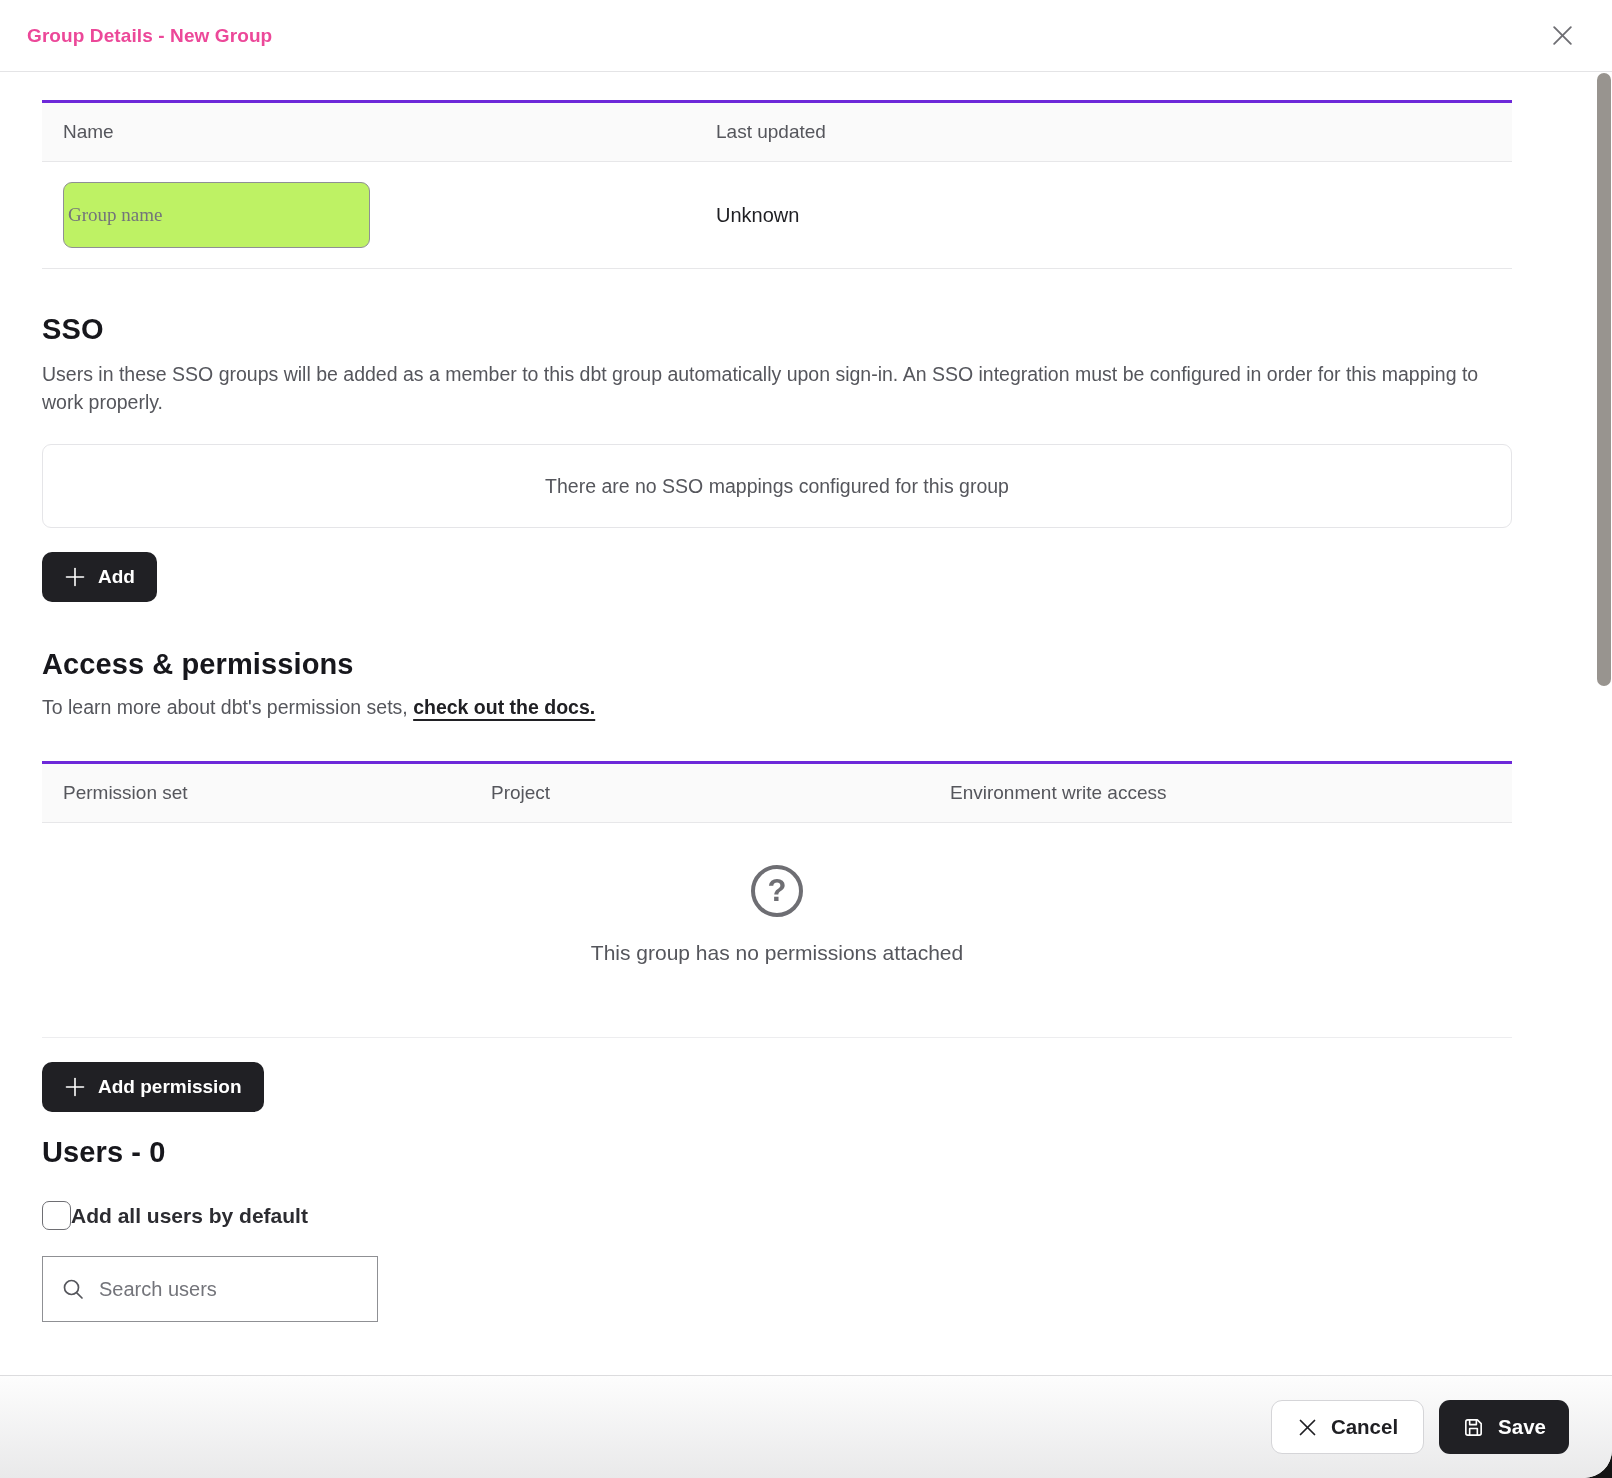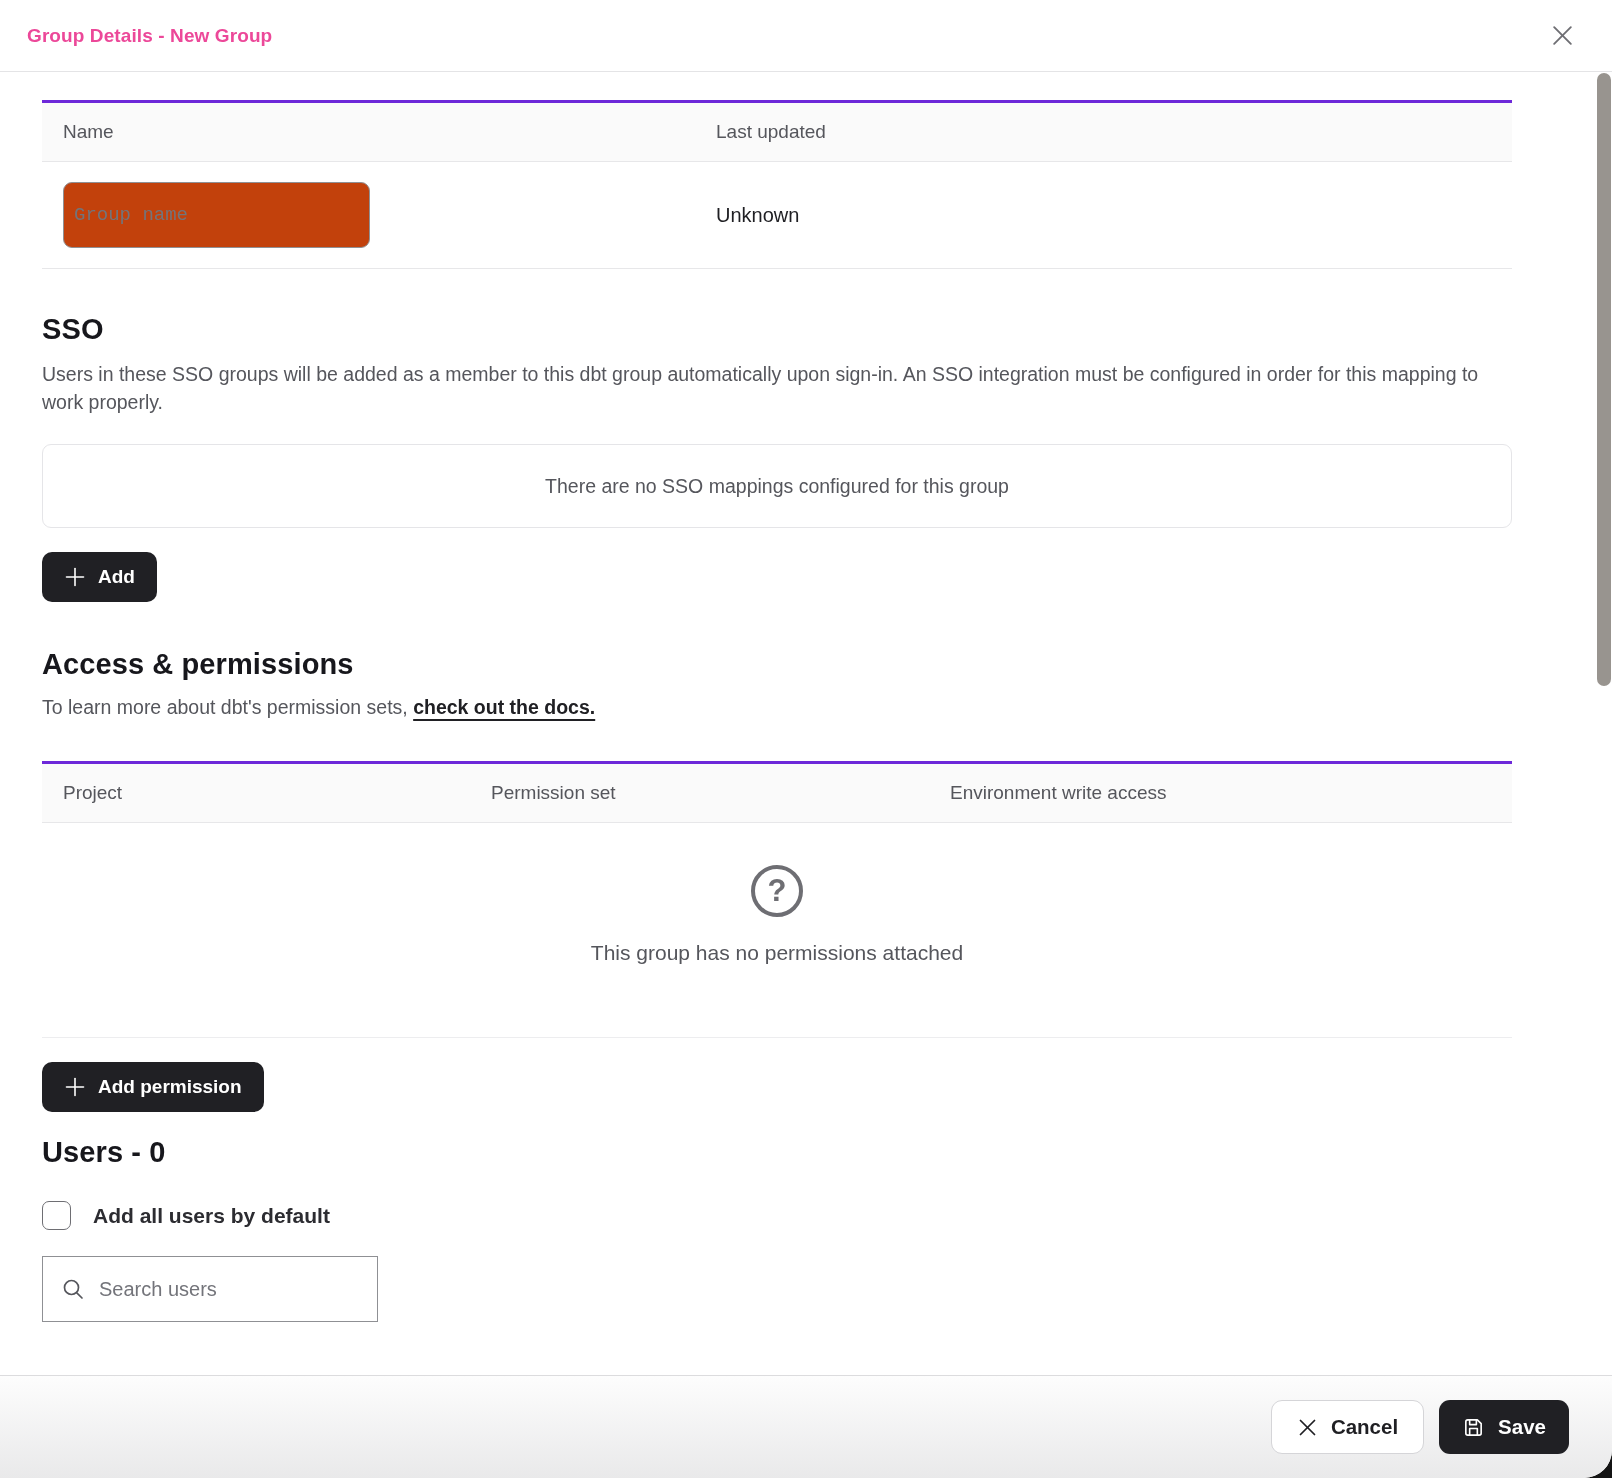--- a/index.html
+++ b/index.html
@@ -60,22 +60,22 @@
     display: grid;
     align-items: center;
     padding: 20px 0 20px 21px;
     border-bottom: 1px solid #e7e7e9;
   }
   .cell-value { font-size: 20px; color: #1f1f23; }
 
   .text-input {
     width: 307px; height: 66px;
     border: 1px solid #8f9094; border-radius: 9px;
-    padding: 0 10px; font-size: 19px; color: #1f1f23;
-    font-family: Liberation Mono, monospace; background: #c2410c; outline: none;
+    padding: 0 4px; font-size: 19px; color: #1f1f23;
+    font-family: Liberation Serif, serif; background: #bef264; outline: none;
   }
   .text-input::placeholder { color: #73747a; opacity: 1; }
 
   
   .section-heading {
     font-size: 29px; font-weight: 700; color: #17171c; letter-spacing: 0.1px;
   }
   .section-desc {
     font-size: 19.5px; color: #55565c; line-height: 28px;
     width: 1470px; margin-top: 14px;
@@ -111,21 +111,21 @@
     height: 50px; padding: 0 22px;
     background: #202024; color: #ffffff;
     border: none; border-radius: 10px;
     font-size: 19px; font-weight: 700; font-family: inherit;
     cursor: pointer;
   }
   .btn-dark svg { flex: 0 0 auto; }
 
   
   .checkbox-row {
-    margin-top: 32px; display: flex; align-items: center; gap: 22px;
+    margin-top: 32px; display: flex; align-items: center; 
   }
   .checkbox {
     appearance: none; -webkit-appearance: none;
     width: 29px; height: 29px;
     border: 1.6px solid #6e6e73; border-radius: 7px;
     background: #fff; cursor: pointer; margin: 0;
   }
   .checkbox-label {
     font-size: 21px; font-weight: 700; color: #2c2c31; cursor: pointer;
   }
@@ -227,22 +227,22 @@
       </button>
 
       
       <div class="section-heading" style="margin-top:46px">Access &amp; permissions</div>
       <div class="section-desc" style="margin-top:12px">
         <span>To learn more about dbt's permission sets, </span><span class="docs-link">check out the docs.</span>
       </div>
 
       <div class="tbl" style="margin-top:40px">
         <div class="tbl-head cols-perm">
+          <div class="th">Permission set</div>
           <div class="th">Project</div>
-          <div class="th">Permission set</div>
           <div class="th">Environment write access</div>
         </div>
         <div class="perm-empty">
           <div class="q-circle">?</div>
           <div class="perm-empty-text">This group has no permissions attached</div>
         </div>
       </div>
 
       <button class="btn-dark" style="margin-top:24px">
         <span style="display:flex">

